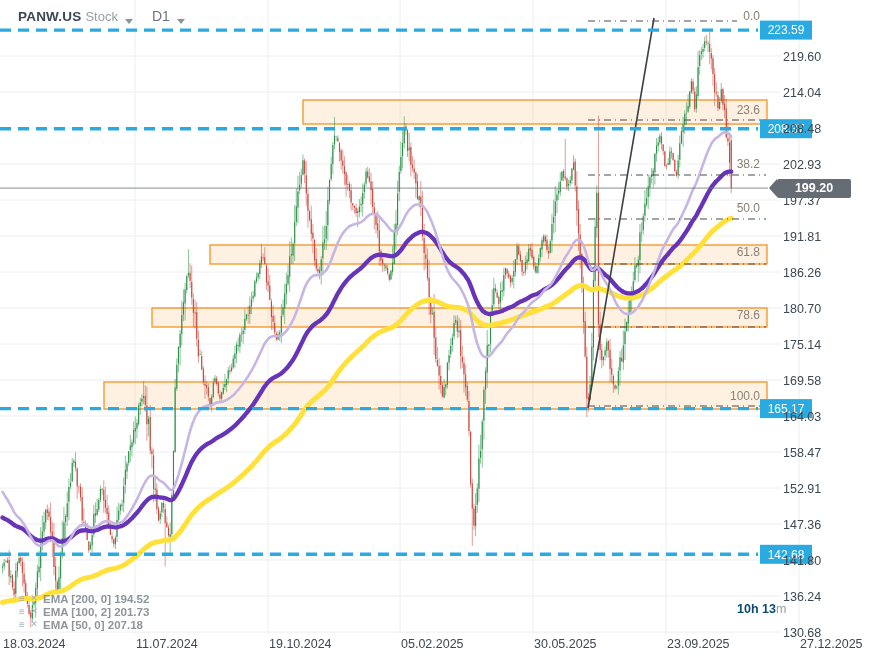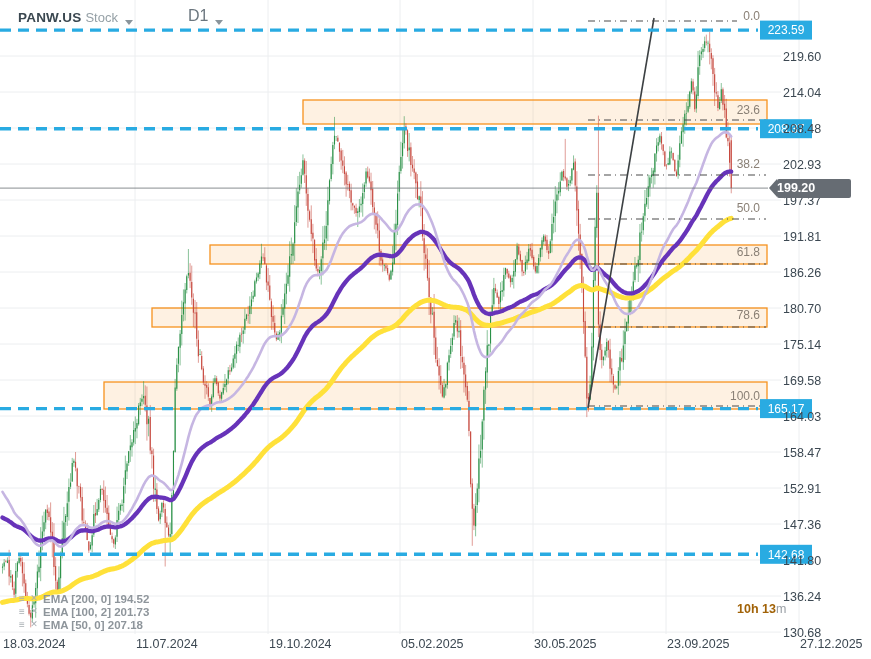--- a/index.html
+++ b/index.html
@@ -4,27 +4,27 @@
 <style>
   html,body{margin:0;padding:0;}
   #app{position:relative;width:871px;height:659px;background:#ffffff;overflow:hidden;
        font-family:"Liberation Sans",sans-serif;}
   #chart-svg{position:absolute;left:0;top:0;}
   .hdr{position:absolute;left:18px;top:7px;display:flex;align-items:flex-end;z-index:5;}
   .sym{font-size:13.5px;font-weight:bold;color:#3a4750;letter-spacing:.2px;}
   .sym-type{font-size:13px;color:#95a0a6;margin-left:4px;margin-top:2px;}
   .caret{width:0;height:0;border-left:4px solid transparent;border-right:4px solid transparent;
          border-top:5px solid #8a949b;margin-left:7px;margin-top:2px;}
-  .tf{font-size:16px;color:#6b767e;margin-left:55px;}
+  .tf{font-size:14px;color:#6b767e;margin-left:19px;}
   .badge{position:absolute;left:777px;width:74px;height:19px;background:#666c73;border-radius:2px;
-         color:#fff;font-size:12.5px;font-weight:bold;display:flex;align-items:center;z-index:6;}
+         color:#fff;font-size:12.5px;font-weight:bold;display:flex;align-items:center;justify-content:center;z-index:6;}
   .badge::before{content:"";position:absolute;left:-8px;top:50%;transform:translateY(-50%);
          border-top:9px solid transparent;border-bottom:9px solid transparent;border-right:8px solid #666c73;}
   #countdown{position:absolute;left:737px;top:602px;font-size:12.5px;font-weight:bold;z-index:5;}
-  #countdown .cd-val{color:#a16207;}
+  #countdown .cd-val{color:#0c4a6e;}
   #countdown .cd-unit{color:#9aa0a6;font-weight:normal;}
   #legend{position:absolute;left:16px;top:592px;z-index:5;}
   .leg-row{display:flex;align-items:center;height:13px;font-size:11.5px;color:#8e959b;white-space:pre;}
   .leg-ico{display:inline-block;width:12px;font-size:10px;color:#a9afb4;line-height:11px;text-align:center;cursor:pointer;}
   .leg-x{font-size:9px;}
   .leg-txt{margin-left:3px;font-weight:bold;}
 </style>
 </head>
 <body>
 

